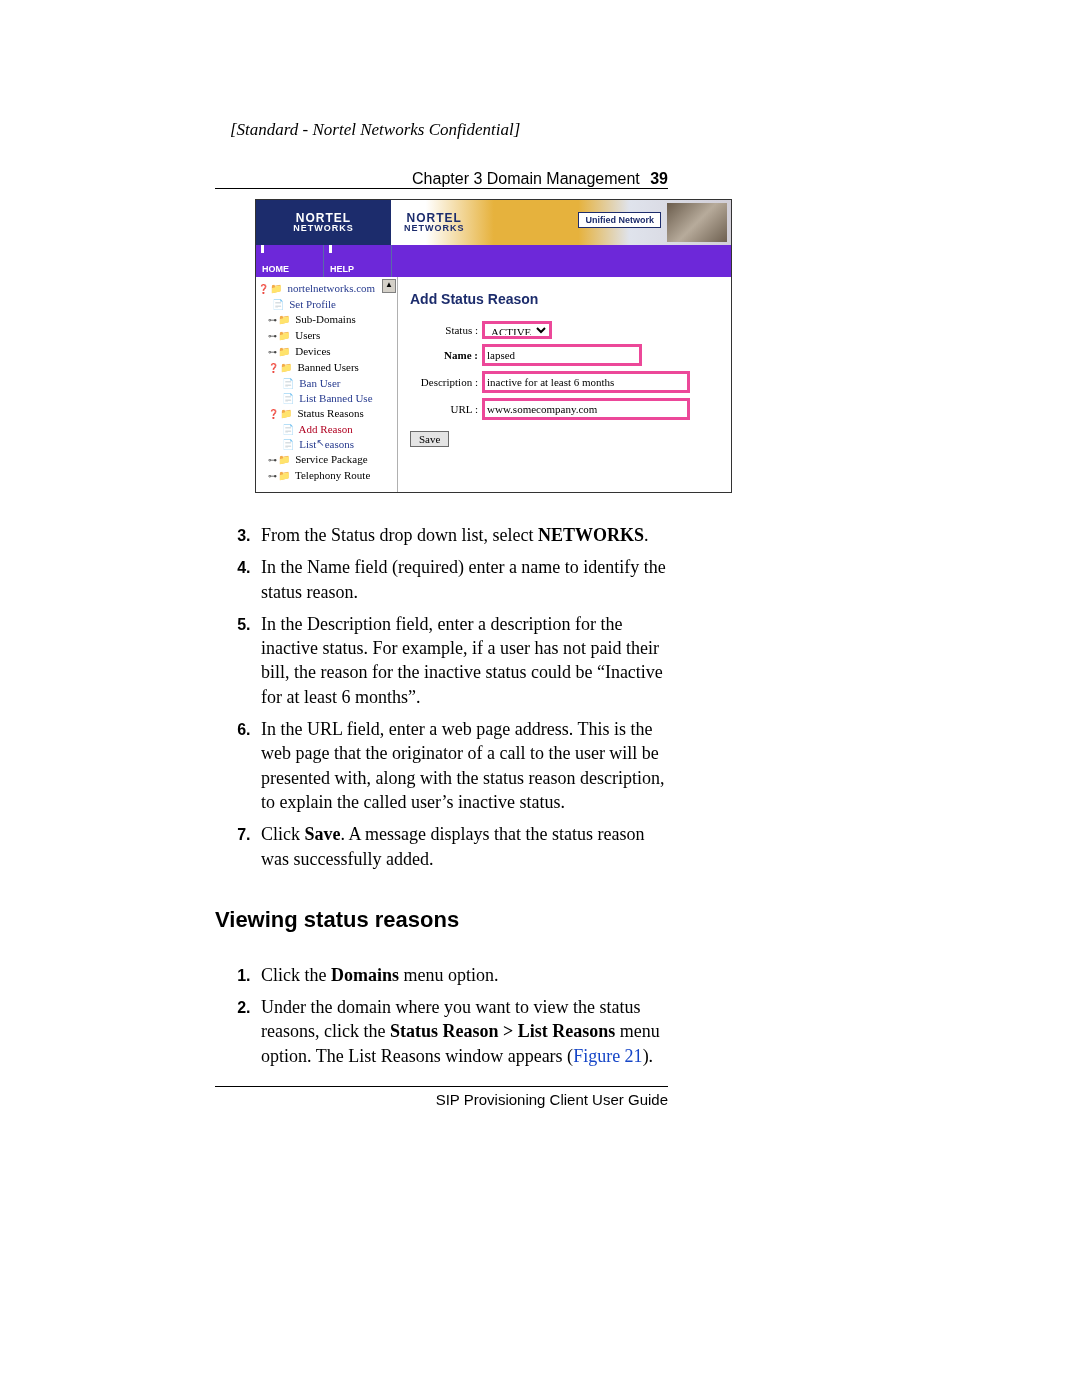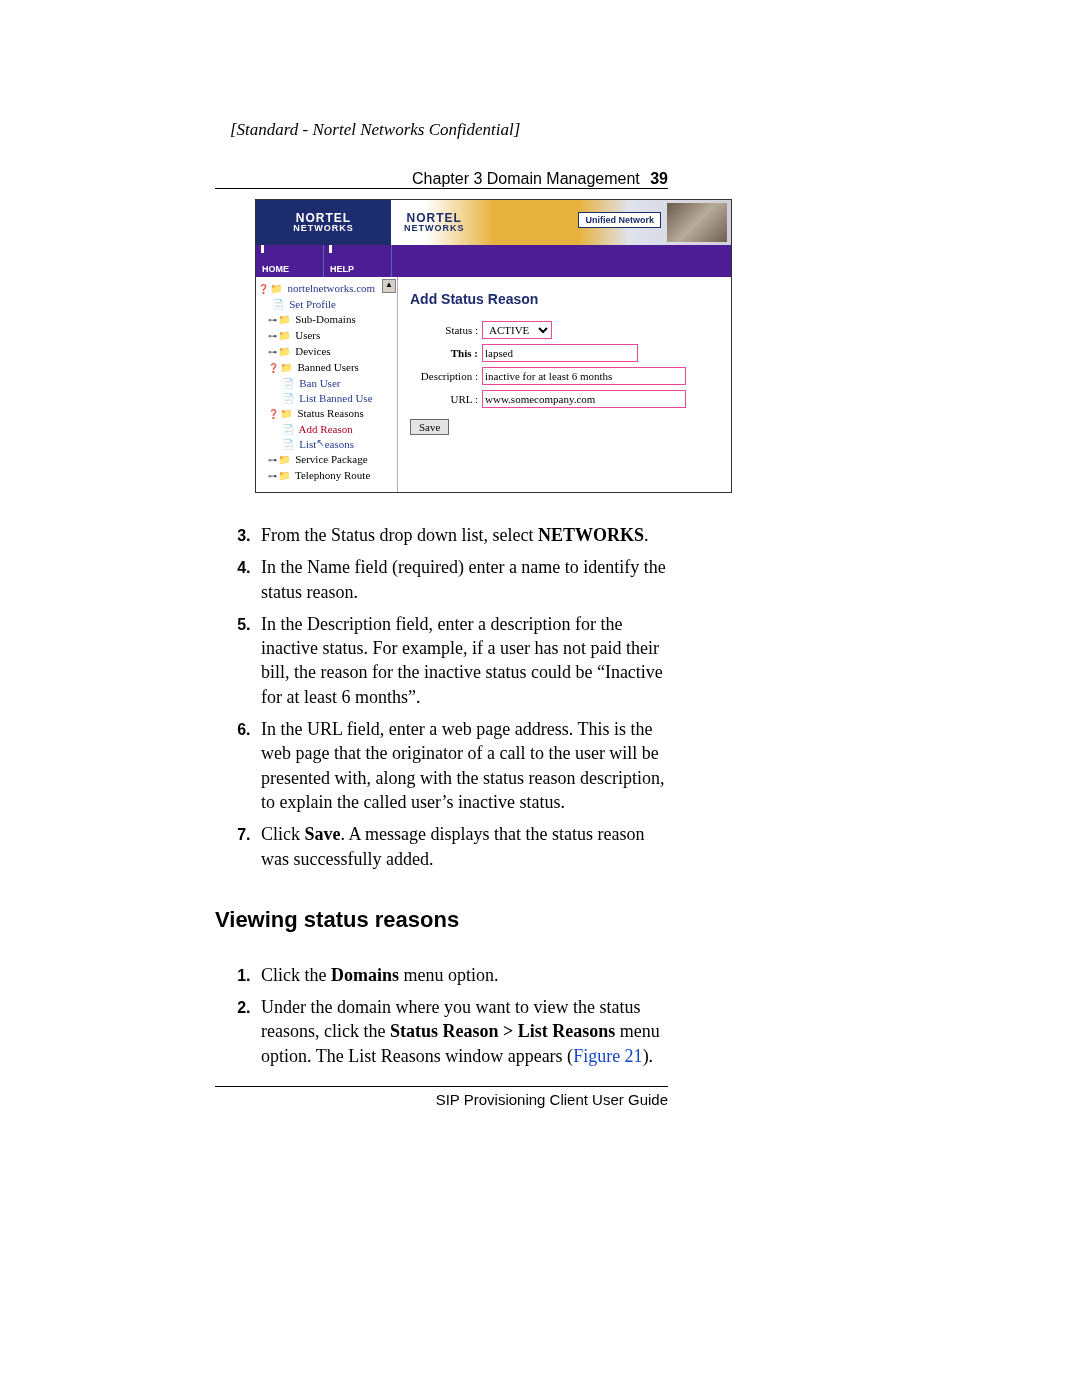--- a/index.html
+++ b/index.html
@@ -110,21 +110,21 @@
     right: 4px;
     top: 3px;
     width: 60px;
     height: 39px;
     background: linear-gradient(135deg,#6a5c4c 0,#b7ab9b 50%,#6e6050 100%);
   }
 
   .ss-navbar {
     display: flex;
     height: 32px;
-    background: #4c1d95;
+    background: #6d28d9;
     color: #fff;
   }
   .ss-navcell {
     width: 67px;
     border-right: 1px solid #5a6aa8;
     position: relative;
     font-family: Arial, Helvetica, sans-serif;
     font-size: 9px;
     font-weight: bold;
   }
@@ -225,21 +225,21 @@
     width: 68px;
     text-align: right;
     font-size: 11px;
     padding-right: 4px;
     font-family: "Times New Roman", serif;
   }
   .ss-form .row .lbl.bold { font-weight: bold; }
   .ss-form select, .ss-form input[type=text] {
     font-size: 11px;
     font-family: "Times New Roman", serif;
-    border: 1px solid #ec4899;
+    border: 3px solid #ec4899;
     background: #fff;
     padding: 1px 2px;
   }
   .ss-form select { width: 70px; height: 18px; }
   .ss-form input.short { width: 150px; height: 14px; }
   .ss-form input.long  { width: 198px; height: 14px; }
   .ss-form .save-btn {
     margin-top: 6px;
     font-size: 11px;
     font-family: "Times New Roman", serif;
@@ -401,21 +401,21 @@
       <div class="ss-form">
         <h3>Add Status Reason</h3>
 
         <div class="row">
           <div class="lbl">Status :</div>
           <select>
             <option>ACTIVE</option>
           </select>
         </div>
         <div class="row">
-          <div class="lbl bold">This :</div>
+          <div class="lbl bold">Name :</div>
           <input type="text" class="short" value="lapsed" style="">
         </div>
         <div class="row">
           <div class="lbl">Description :</div>
           <input type="text" class="long" value="inactive for at least 6 months" style="">
         </div>
         <div class="row">
           <div class="lbl">URL :</div>
           <input type="text" class="long" value="www.somecompany.com" style="">
         </div>

